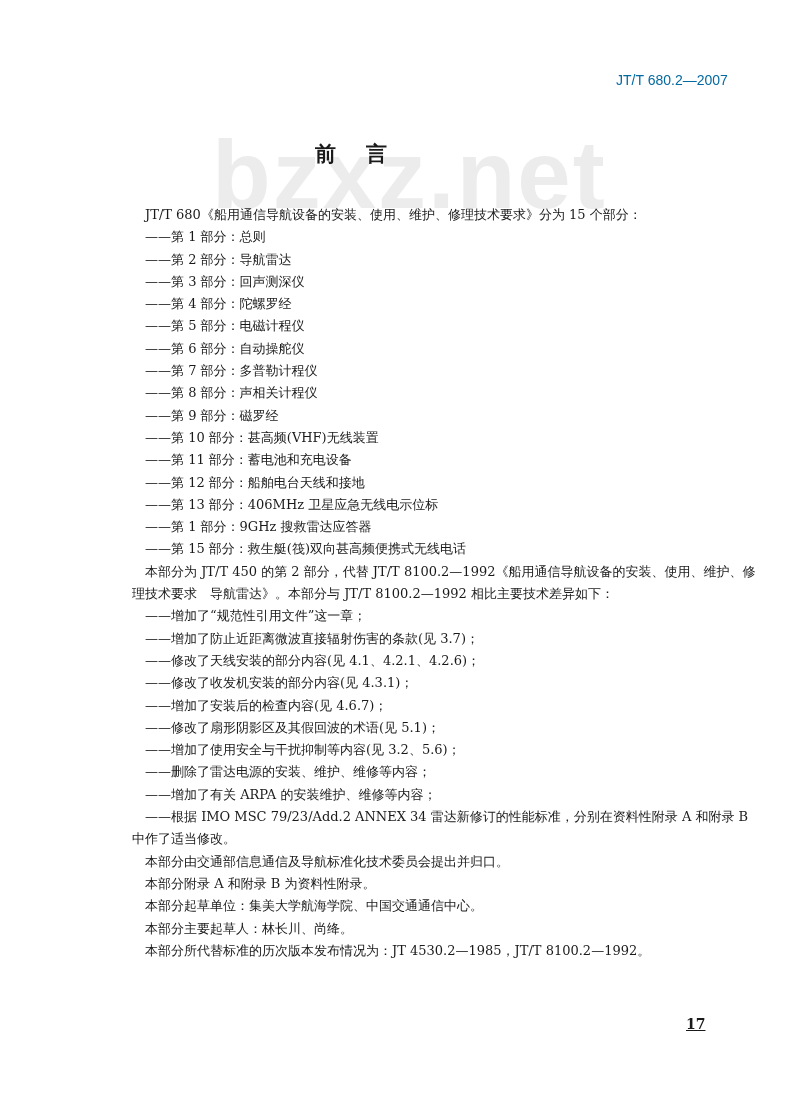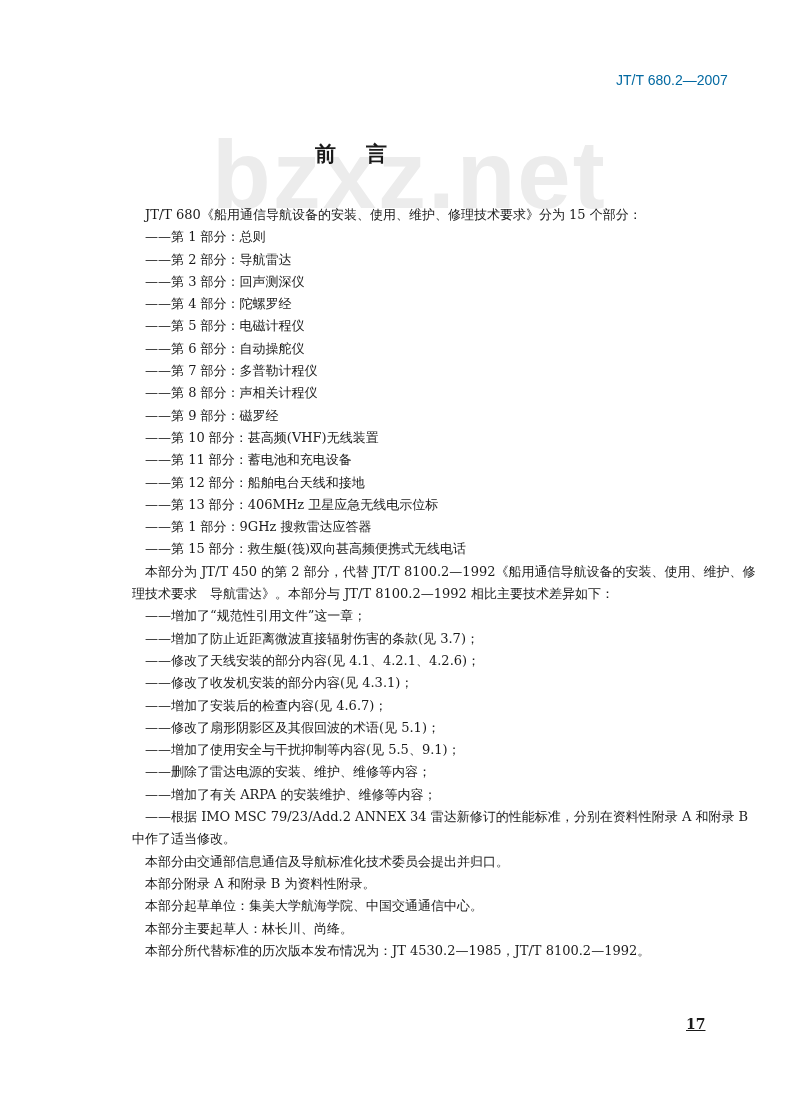--- a/index.html
+++ b/index.html
@@ -69,21 +69,21 @@
     <div class="line">理技术要求　导航雷达》。本部分与 JT/T 8100.2—1992 相比主要技术差异如下：</div>
   </div>
 
   <div>
     <div class="line indent">——增加了“规范性引用文件”这一章；</div>
     <div class="line indent">——增加了防止近距离微波直接辐射伤害的条款(见 3.7)；</div>
     <div class="line indent">——修改了天线安装的部分内容(见 4.1、4.2.1、4.2.6)；</div>
     <div class="line indent">——修改了收发机安装的部分内容(见 4.3.1)；</div>
     <div class="line indent">——增加了安装后的检查内容(见 4.6.7)；</div>
     <div class="line indent">——修改了扇形阴影区及其假回波的术语(见 5.1)；</div>
-    <div class="line indent">——增加了使用安全与干扰抑制等内容(见 5.5、9.1)；</div>
+    <div class="line indent">——增加了使用安全与干扰抑制等内容(见 3.2、5.6)；</div>
     <div class="line indent">——删除了雷达电源的安装、维护、维修等内容；</div>
     <div class="line indent">——增加了有关 ARPA 的安装维护、维修等内容；</div>
     <div class="line indent">——根据 IMO MSC 79/23/Add.2 ANNEX 34 雷达新修订的性能标准，分别在资料性附录 A 和附录 B</div>
     <div class="line">中作了适当修改。</div>
   </div>
 
   <div>
     <div class="line indent">本部分由交通部信息通信及导航标准化技术委员会提出并归口。</div>
     <div class="line indent">本部分附录 A 和附录 B 为资料性附录。</div>
     <div class="line indent">本部分起草单位：集美大学航海学院、中国交通通信中心。</div>

